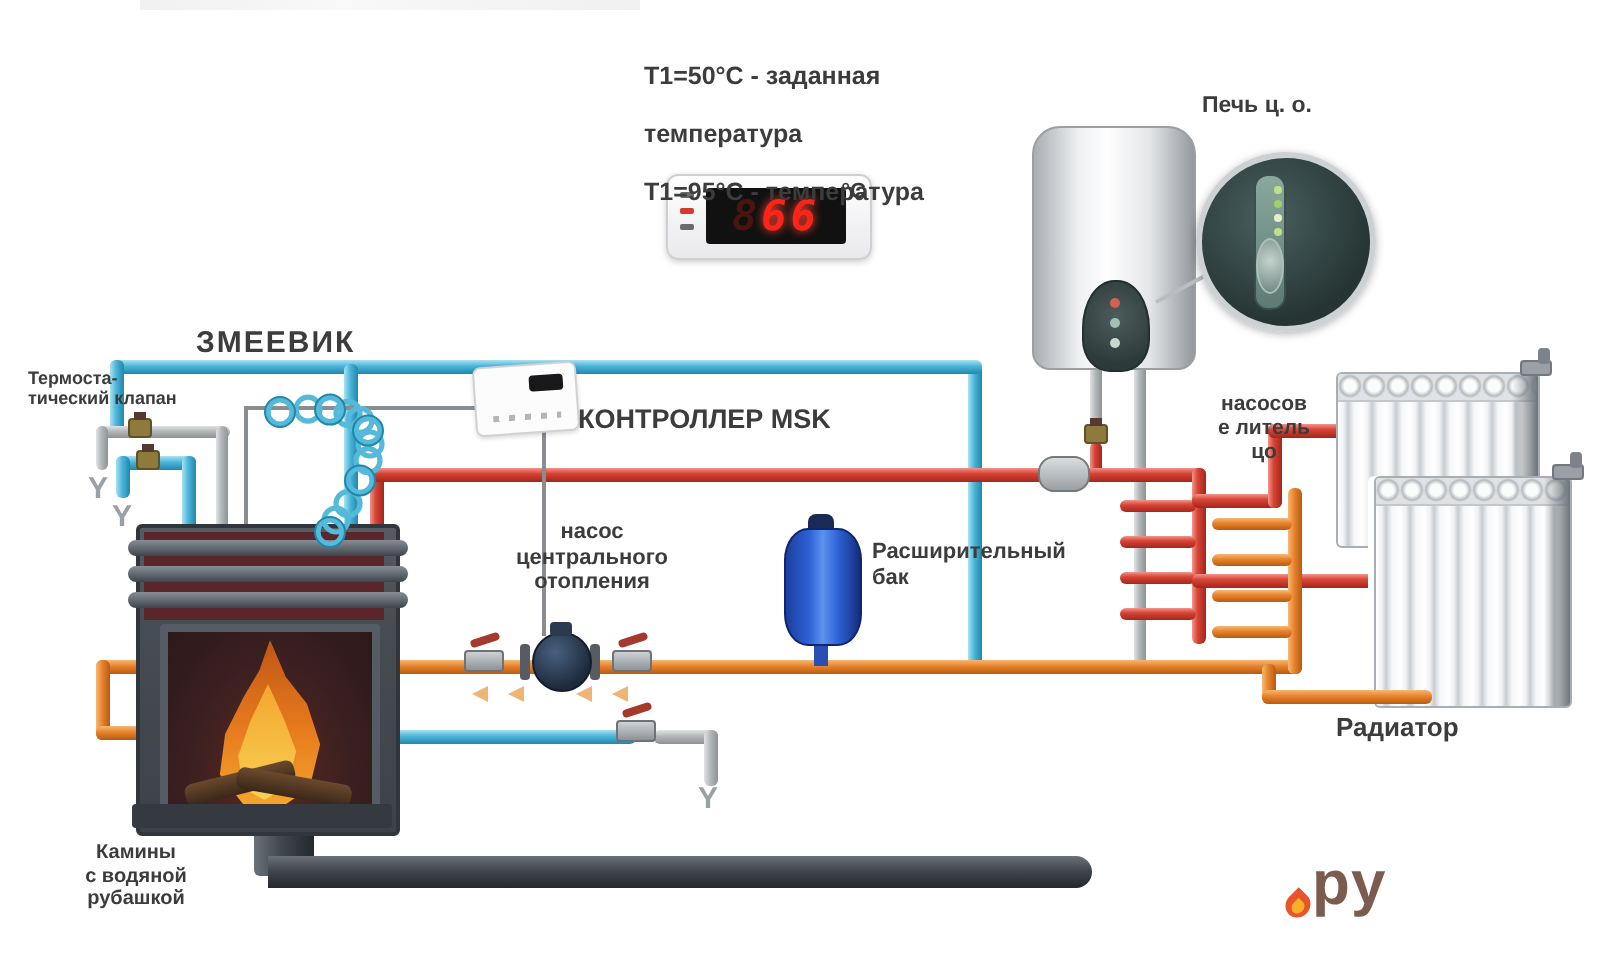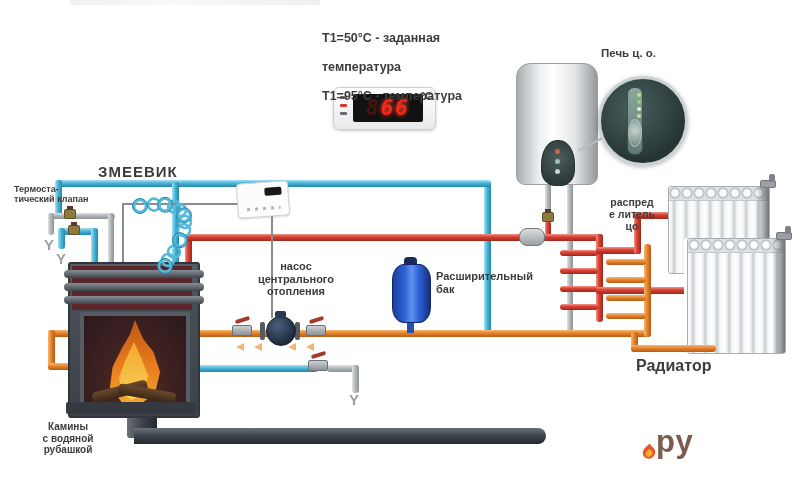--- a/index.html
+++ b/index.html
@@ -306,30 +306,31 @@
   </div>
 
   <div class="lbl" style="left:322px;top:31px;font-size:12.5px;width:150px;"><span>Т1=50°С - заданная</span><br>
     <span>температура</span><br>
     <span>Т1=95°С - температура</span><br>
     </div>
 
   <div class="lbl" style="left:98px;top:153px;font-size:15px;letter-spacing:1px;margin-top:10px;">ЗМЕЕВИК</div>
   <div class="lbl" style="left:14px;top:184px;font-size:9px;">Термоста-
 тический клапан</div>
+  <div class="lbl" style="left:289px;top:202px;font-size:13.5px;">КОНТРОЛЛЕР MSK</div>
   <div class="lbl" style="left:240px;top:260px;font-size:11px;width:112px;text-align:center;">насос
 центрального
 отопления</div>
   <div class="lbl" style="left:436px;top:270px;font-size:11px;">Расширительный
 бак</div>
   <div class="lbl" style="left:601px;top:47px;font-size:11.5px;text-align:right;">Печь ц. о.</div>
-  <div class="lbl" style="left:602px;top:196px;font-size:10.5px;width:60px;text-align:center;">распред
+  <div class="lbl" style="left:602px;top:196px;font-size:10.5px;width:60px;text-align:center;">насосов
 е литель
 цо</div>
-  <div class="lbl" style="left:636px;top:357px;font-size:16px;text-align:right;">Радиатор</div>
+  <div class="lbl" style="left:668px;top:357px;font-size:13px;text-align:right;">Радиатор</div>
   <div class="lbl" style="left:32px;top:421px;font-size:10px;width:72px;text-align:center;">Камины
 с водяной
 рубашкой</div>
 
   <div id="logo" class="abs">
     <span class="flame-ic">
         <span class="o"></span>
         <span class="i"></span>
       </span>
     <span>ру</span>

